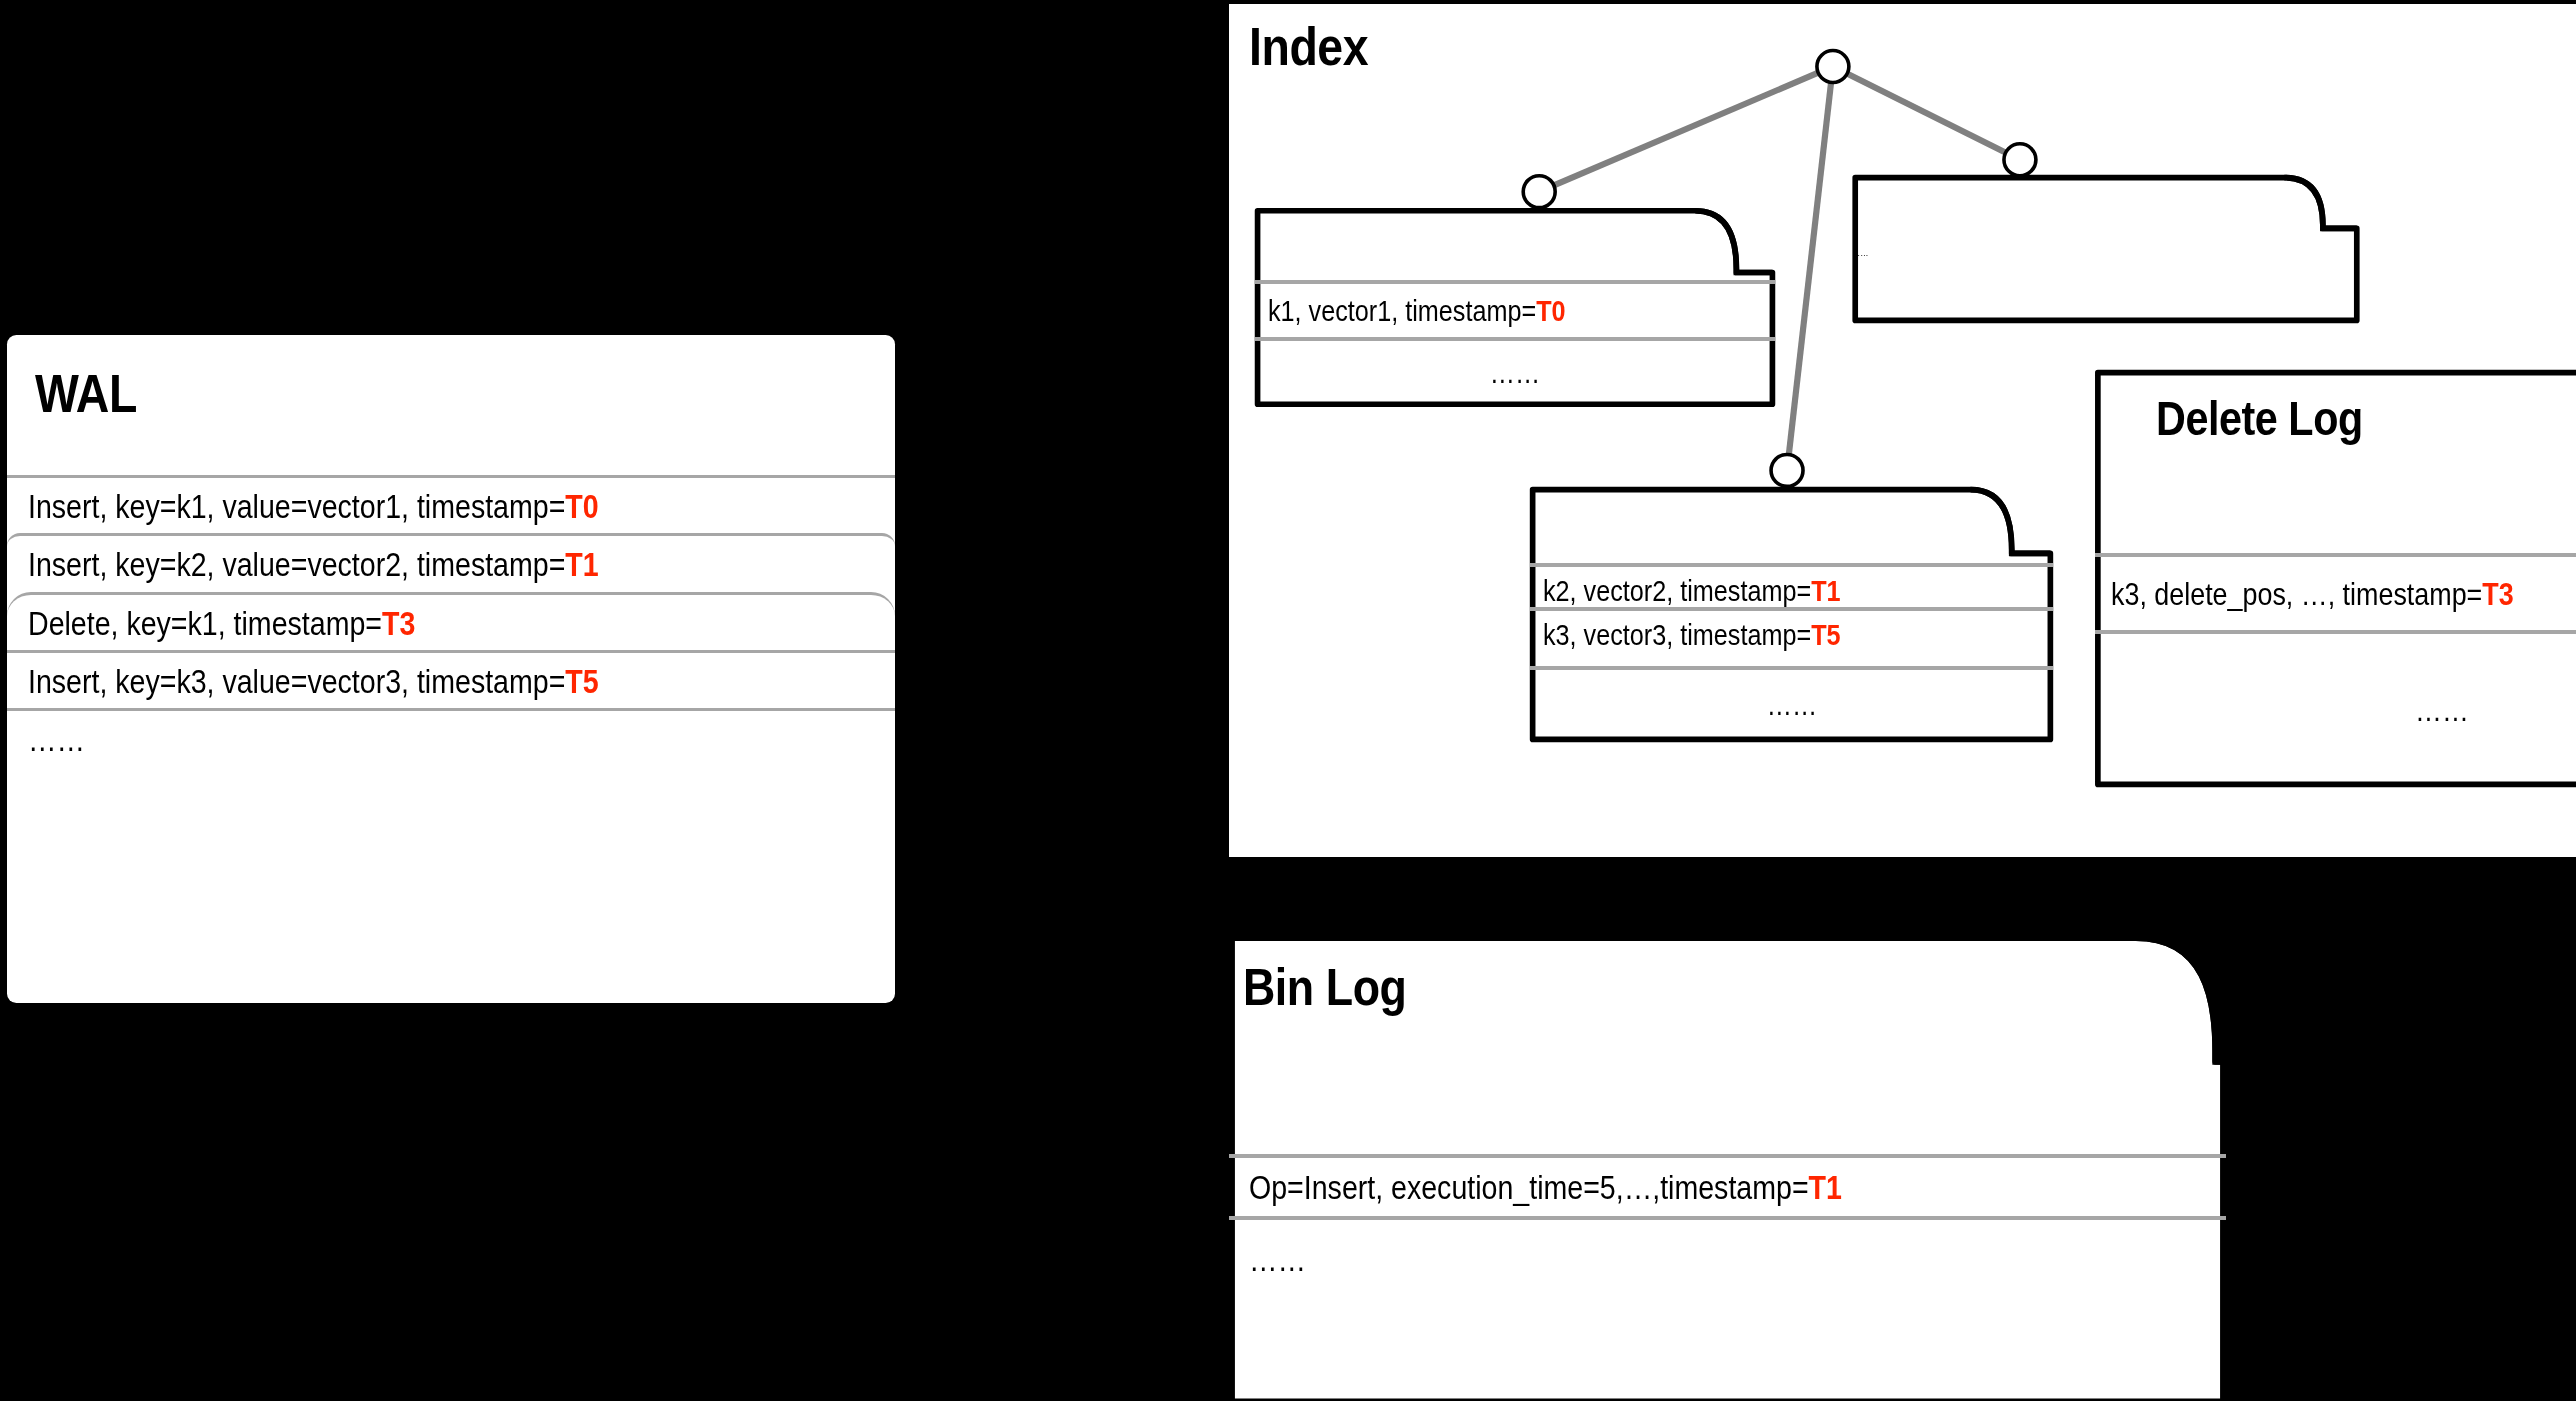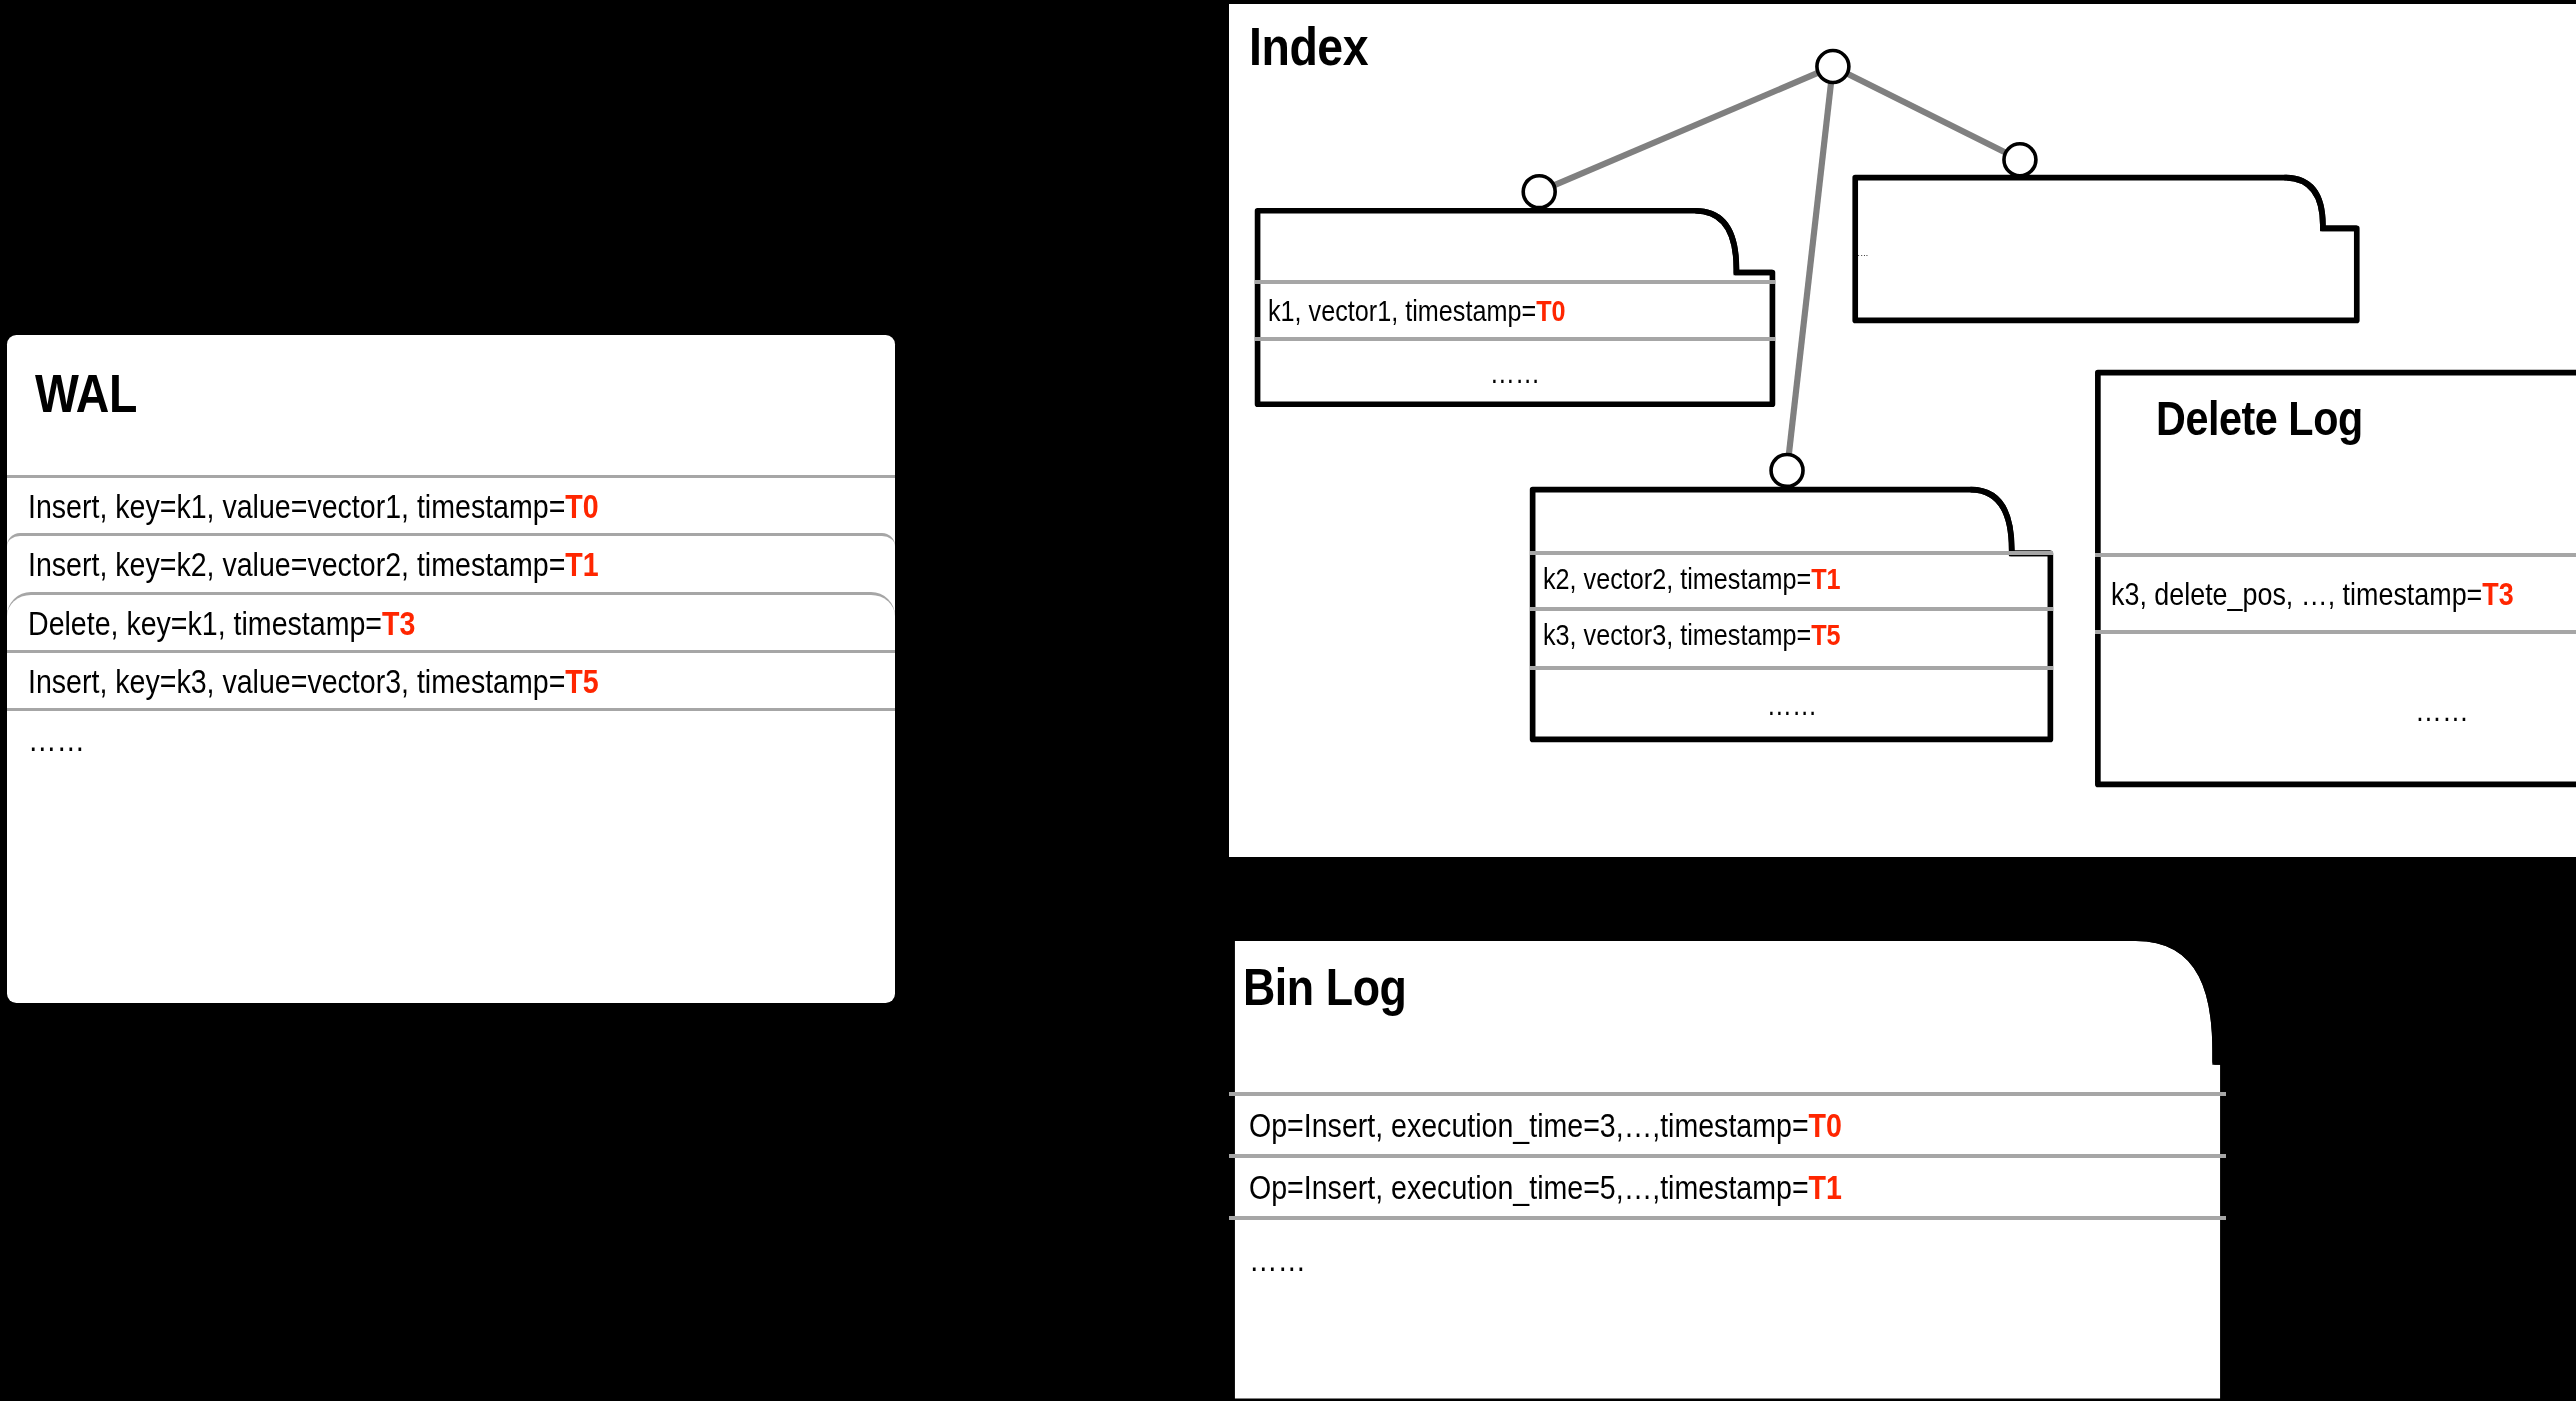--- a/index.html
+++ b/index.html
@@ -134,21 +134,21 @@
         </div>
       </div>
     </div>
 
     <div class="doc" style="left:301px;top:483px;width:523px;height:255px;">
       <svg width="523" height="255" viewBox="0 0 1015 495">
         <path d="M5,5 H855 C925,5 935,72 935,122 V129 H1010 V490 H5 Z" fill="#ffffff" stroke="#000000" stroke-width="11" stroke-linejoin="round"></path>
         <path d="M855,5 C925,5 935,72 935,122 V129 H1010" fill="none" stroke="#000000" stroke-width="11"></path>
       </svg>
       <div class="rows">
-        <div class="docrow" style="top:64px;height:52px;">
+        <div class="docrow" style="top:76px;height:52px;">
           <span class="txt lft"><span>k2, vector2, timestamp=</span><span class="ts">T1</span></span>
         </div>
         <div class="docrow" style="top:120px;height:52px;">
           <span class="txt lft"><span>k3, vector3, timestamp=</span><span class="ts">T5</span></span>
         </div>
         <div class="docrow" style="top:179px;height:73px;">
           <span class="txt ctr"><span>……</span></span>
         </div>
       </div>
     </div>
@@ -170,23 +170,20 @@
     </div>
   </div>
 
   <div class="doc" id="binlog" style="left:1229px;top:935px;width:997px;height:467px;">
     <svg width="997" height="467" viewBox="0 0 1935 906">
       <path d="M5,5 H1760 C1895,5 1915,125 1915,225 V245 H1930 V906 H5 Z" fill="#ffffff" stroke="#000000" stroke-width="13" stroke-linejoin="round"></path>
       <path d="M1760,5 C1895,5 1915,125 1915,225 V245 H1930" fill="none" stroke="#000000" stroke-width="13"></path>
     </svg>
     <div class="dtitle" style="left:14.4px;top:21.6px;font-size:52px;">Bin Log</div>
     <div class="rows">
-      <div class="docrow" style="top:157px;height:62px;">
-        <span class="txt lft" style="left:19.6px;font-size:34px;"><span>Op=Insert, execution_time=3,…,timestamp=</span><span class="ts">T0</span></span>
-      </div>
       <div class="docrow" style="top:219px;height:62px;">
         <span class="txt lft" style="left:19.6px;font-size:34px;"><span>Op=Insert, execution_time=5,…,timestamp=</span><span class="ts">T1</span></span>
       </div>
       <div class="docrow" style="top:281px;height:82px;">
         <span class="txt lft" style="left:19.6px;font-size:34px;"><span>……</span></span>
       </div>
     </div>
   </div>
 
 </div>

